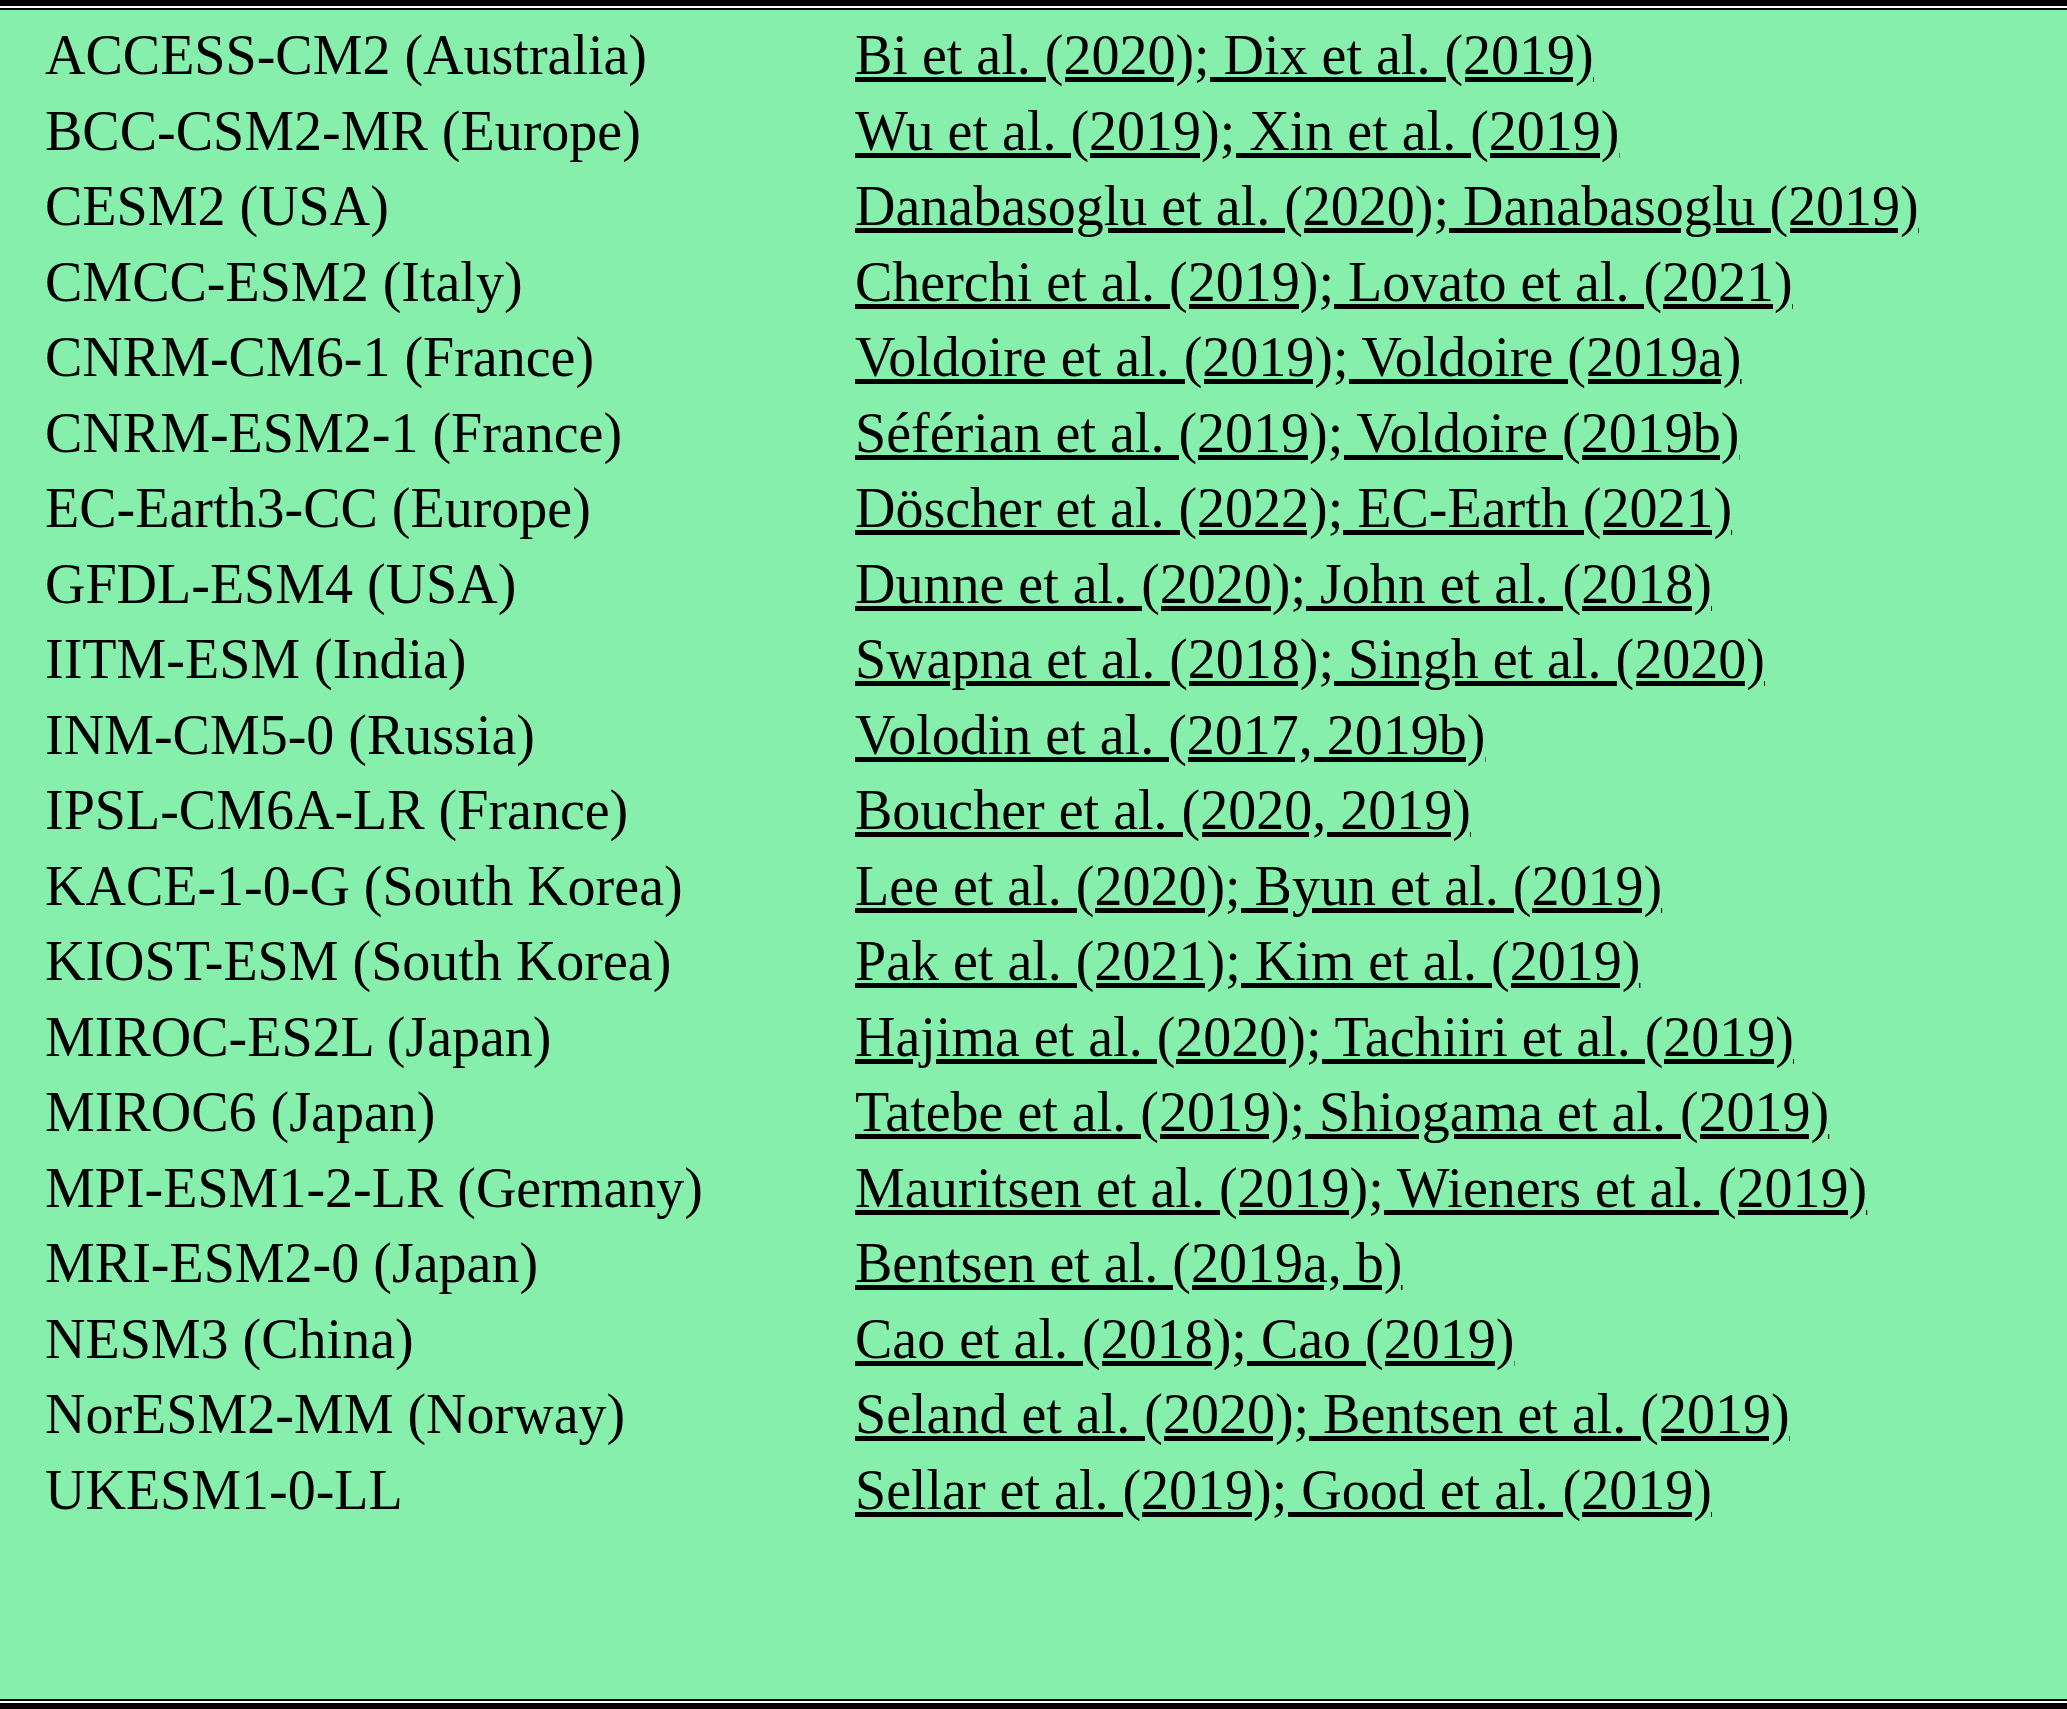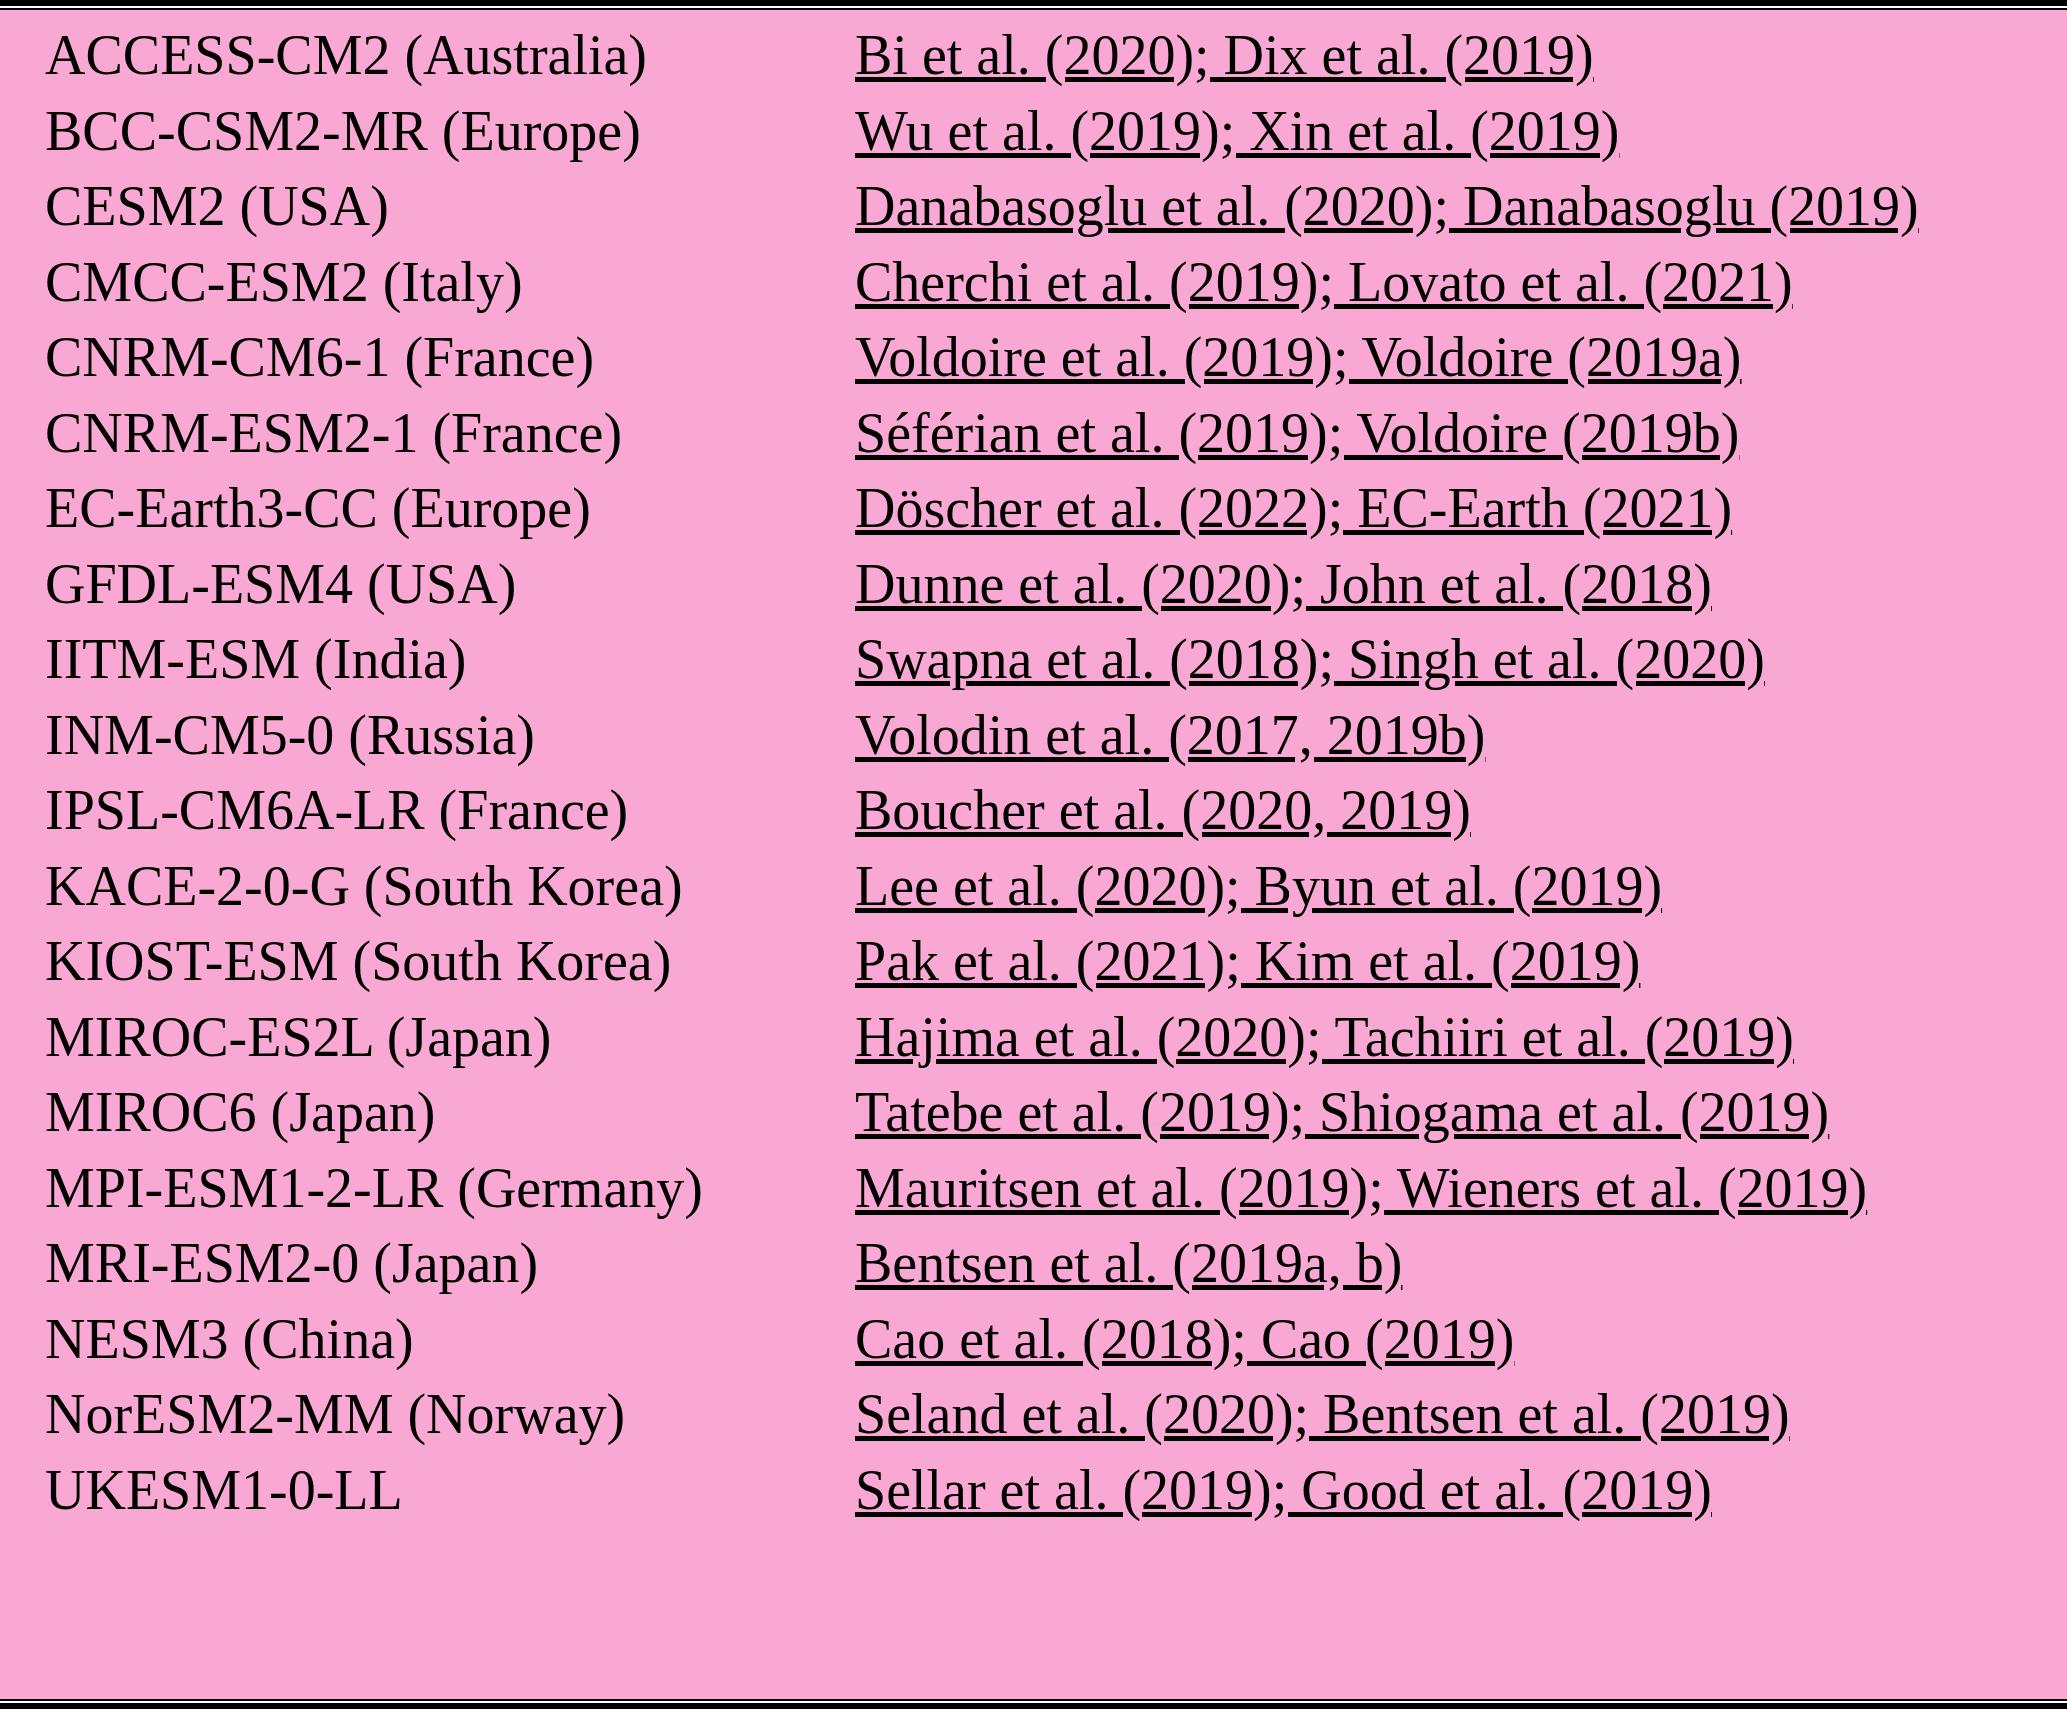--- a/index.html
+++ b/index.html
@@ -4,21 +4,21 @@
 <style>
   html, body {
     margin: 0;
     padding: 0;
     background: #ffffff;
   }
   .page {
     position: relative;
     width: 2067px;
     height: 1709px;
-    background: #f9a8d4;
+    background: #86efac;
     overflow: hidden;
     display: flex;
     flex-direction: column;
     font-family: "Liberation Serif", "DejaVu Serif", serif;
     color: #000000;
   }
   .rule {
     width: 100%;
     flex: none;
   }
@@ -99,21 +99,21 @@
       </div>
       <div class="row">
         <div class="cell model">INM-CM5-0 (Russia)</div>
         <div class="cell refs">Volodin et al. (2017, 2019b)</div>
       </div>
       <div class="row">
         <div class="cell model">IPSL-CM6A-LR (France)</div>
         <div class="cell refs">Boucher et al. (2020, 2019)</div>
       </div>
       <div class="row">
-        <div class="cell model">KACE-2-0-G (South Korea)</div>
+        <div class="cell model">KACE-1-0-G (South Korea)</div>
         <div class="cell refs">Lee et al. (2020); Byun et al. (2019)</div>
       </div>
       <div class="row">
         <div class="cell model">KIOST-ESM (South Korea)</div>
         <div class="cell refs">Pak et al. (2021); Kim et al. (2019)</div>
       </div>
       <div class="row">
         <div class="cell model">MIROC-ES2L (Japan)</div>
         <div class="cell refs">Hajima et al. (2020); Tachiiri et al. (2019)</div>
       </div>

